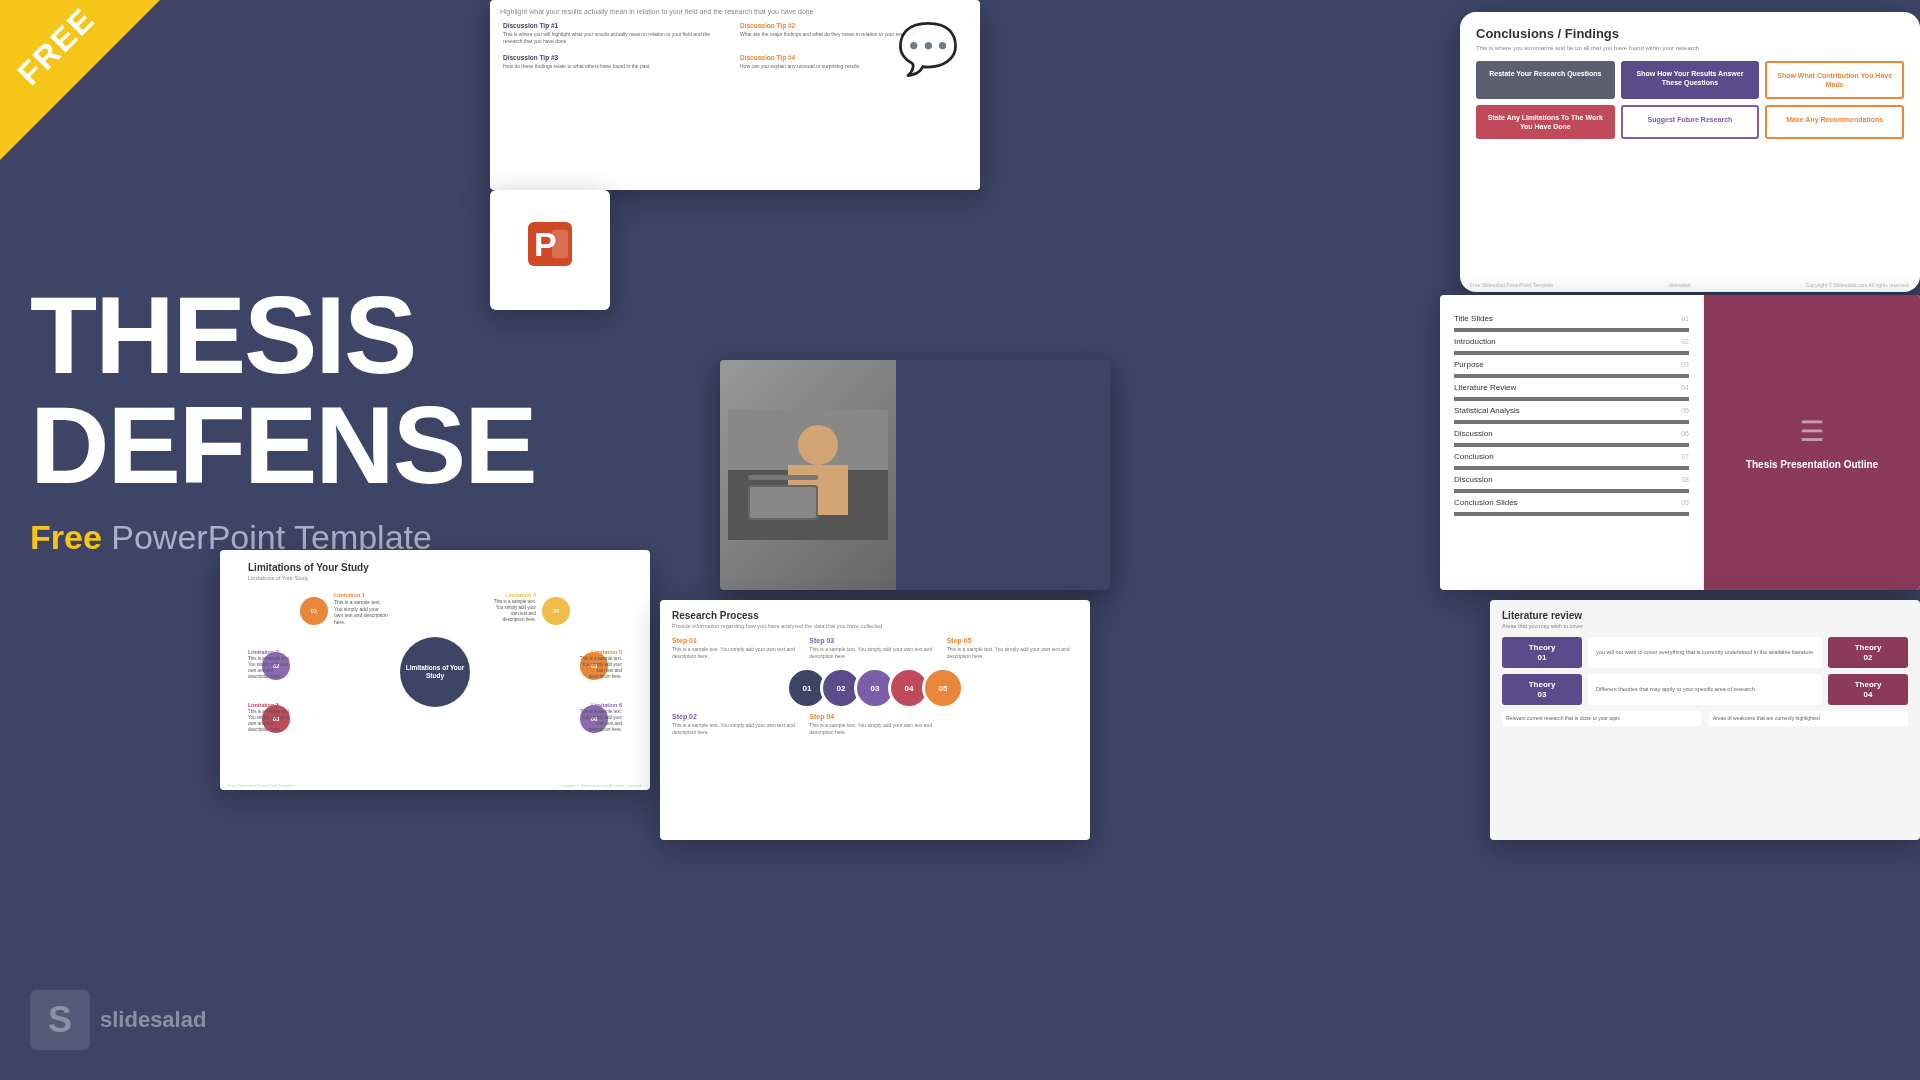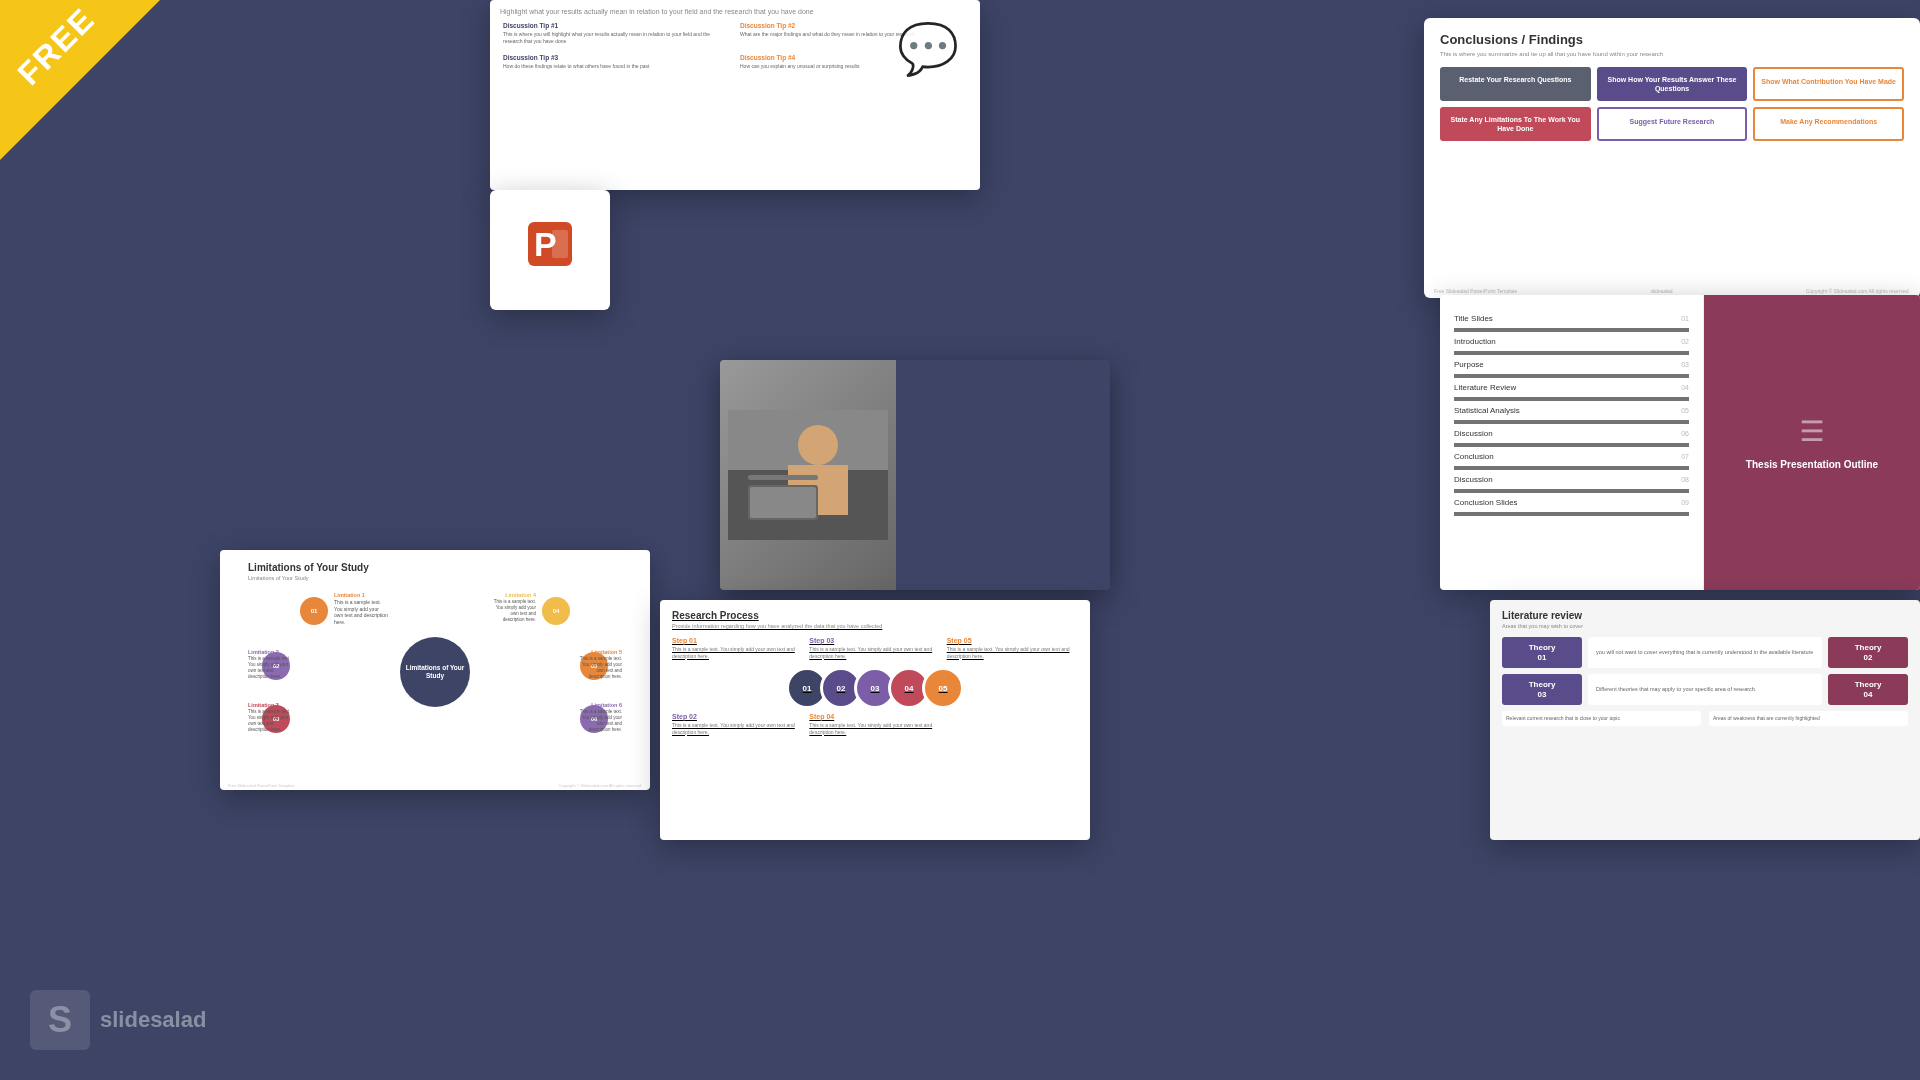--- a/index.html
+++ b/index.html
@@ -136,25 +136,25 @@
       display: flex;
       align-items: center;
       justify-content: center;
       box-shadow: 0 8px 30px rgba(0,0,0,0.3);
       font-size: 52px;
     }
 
     
     .slide-conclusions {
       position: absolute;
-      top: 18px; right: 0;
-      width: 496px;
+      top: 12px; right: 0;
+      width: 460px;
       height: 280px;
       background: #fff;
-      border-radius: 6px;
+      border-radius: 16px;
       overflow: hidden;
       box-shadow: 0 8px 30px rgba(0,0,0,0.3);
     }
     .slide-conclusions-inner {
       padding: 14px 16px;
     }
     .conc-title {
       font-size: 13px;
       font-weight: 700;
       color: #333;
@@ -360,21 +360,20 @@
     .slide-research {
       position: absolute;
       top: 600px;
       left: 660px;
       width: 430px;
       height: 240px;
       background: #fff;
       border-radius: 4px;
       overflow: hidden;
       box-shadow: 0 8px 30px rgba(0,0,0,0.3);
-      text-decoration: underline;
     }
     .res-inner { padding: 10px 12px; }
     .res-title { font-size: 10px; font-weight: 700; color: #333; margin-bottom: 2px; }
     .res-sub { font-size: 5.5px; color: #888; margin-bottom: 8px; }
     .res-steps-row {
       display: flex;
       gap: 6px;
       margin-bottom: 8px;
     }
     .res-step-text { flex: 1; }
@@ -454,20 +453,27 @@
       align-items: center;
     }
   </style>
 </head>
 <body>
 
 <div class="free-banner"></div>
 <div class="free-banner-text">FREE</div>
 
 <div class="main-title-area">
+  <div class="main-title">
+    <span>THESIS</span>
+    <span style="color:#fff;">DEFENSE</span>
+  </div>
+  <div class="subtitle-line">
+    <span class="free-word">Free</span><span> PowerPoint Template</span>
+  </div>
 </div>
 
 <div class="slidesalad-logo">
   <div class="logo-box">
     <span>S</span>
   </div>
   <span class="logo-text">slidesalad</span>
 </div>
 
 <div class="slide-discussion">

